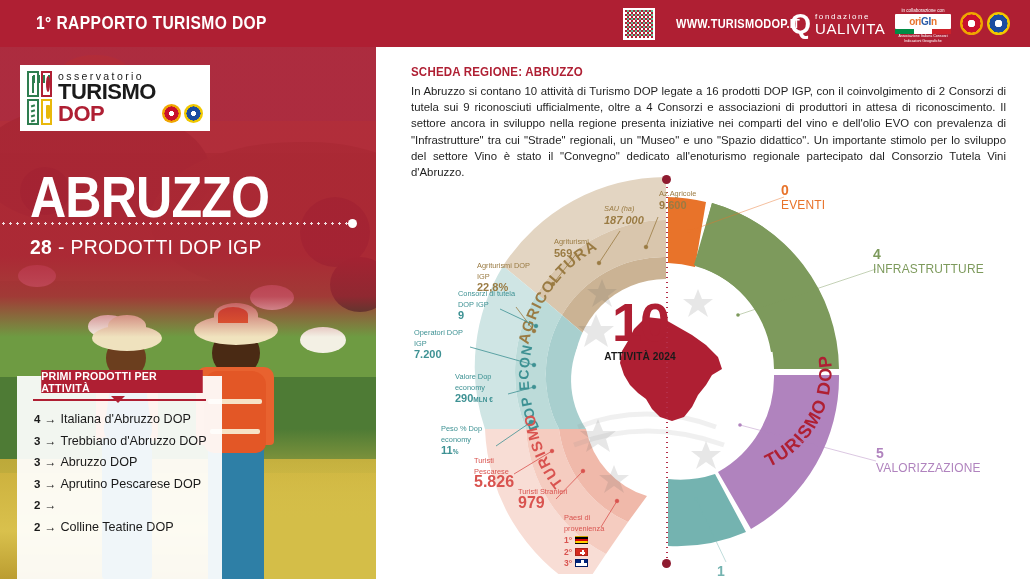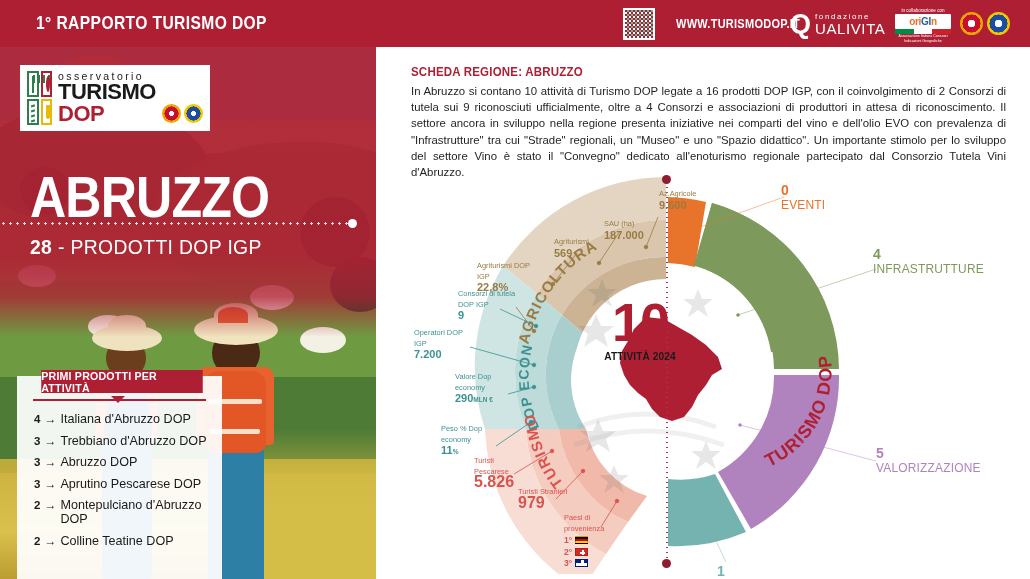--- a/index.html
+++ b/index.html
@@ -389,21 +389,20 @@
           <span>Abruzzo DOP</span>
         </div>
         <div class="prod-item">
           <span class="prod-num">3</span>
           <span class="prod-arrow">→</span>
           <span>Aprutino Pescarese DOP</span>
         </div>
         <div class="prod-item">
           <span class="prod-num">2</span>
           <span class="prod-arrow">→</span>
-          <span>Montepulciano d'Abruzzo DOP</span>
         </div>
         <div class="prod-item">
           <span class="prod-num">2</span>
           <span class="prod-arrow">→</span>
           <span>Colline Teatine DOP</span>
         </div>
       </div>
 
     </div>
   </div>
@@ -538,21 +537,21 @@
       </div>
       <div class="lbl lbl-info">
         <span class="num">1</span>
         <span class="cat">IN-FORMAZIONE</span>
       </div>
 
       <div class="agr-lbl" style="left:253px; top:20px;">
         <span class="t">Az.Agricole</span>
         <span class="v">9.600</span>
       </div>
-      <div class="agr-lbl" style="left:198px; top:50px;">
+      <div class="agr-lbl" style="left:198px; top:35px;font-style:italic;">
         <span class="t">SAU (ha)</span>
         <span class="v">187.000</span>
       </div>
       <div class="agr-lbl" style="left:148px; top:68px;">
         <span class="t">Agriturismi</span>
         <span class="v">569</span>
       </div>
       <div class="agr-lbl" style="left:71px; top:92px; width:60px;">
         <span class="t">Agriturismi DOP IGP</span>
         <span class="v">22,8%</span>

